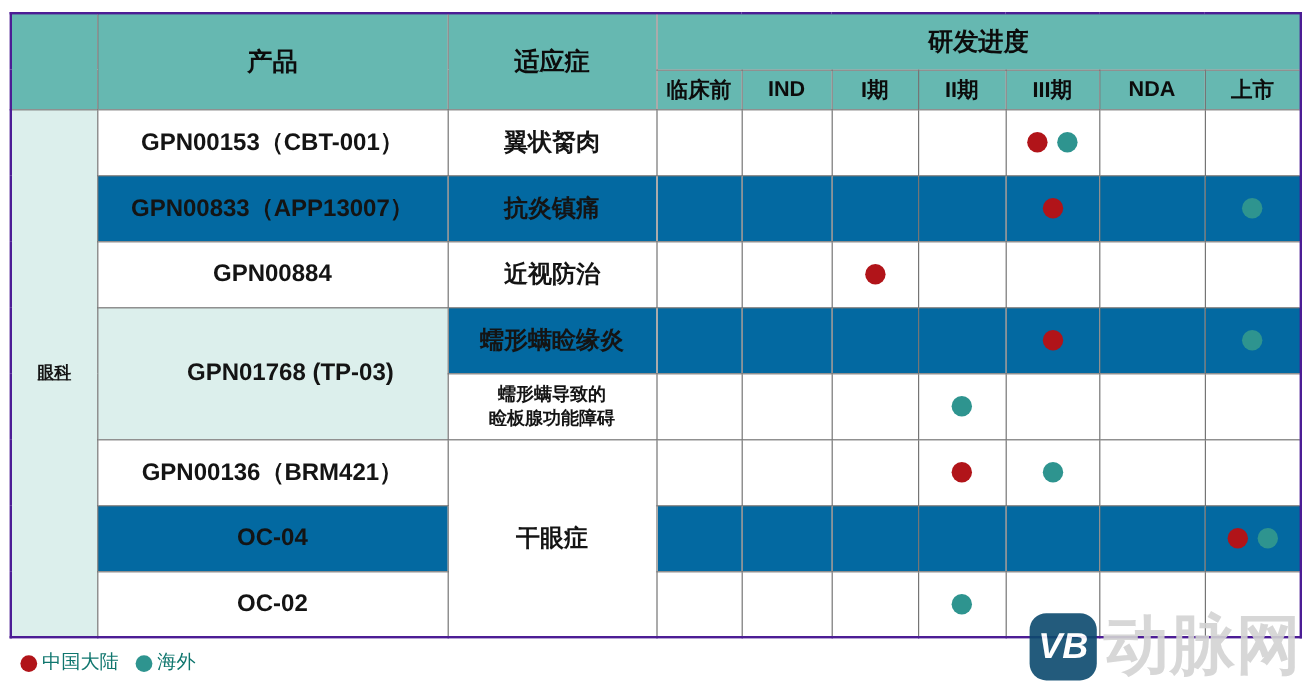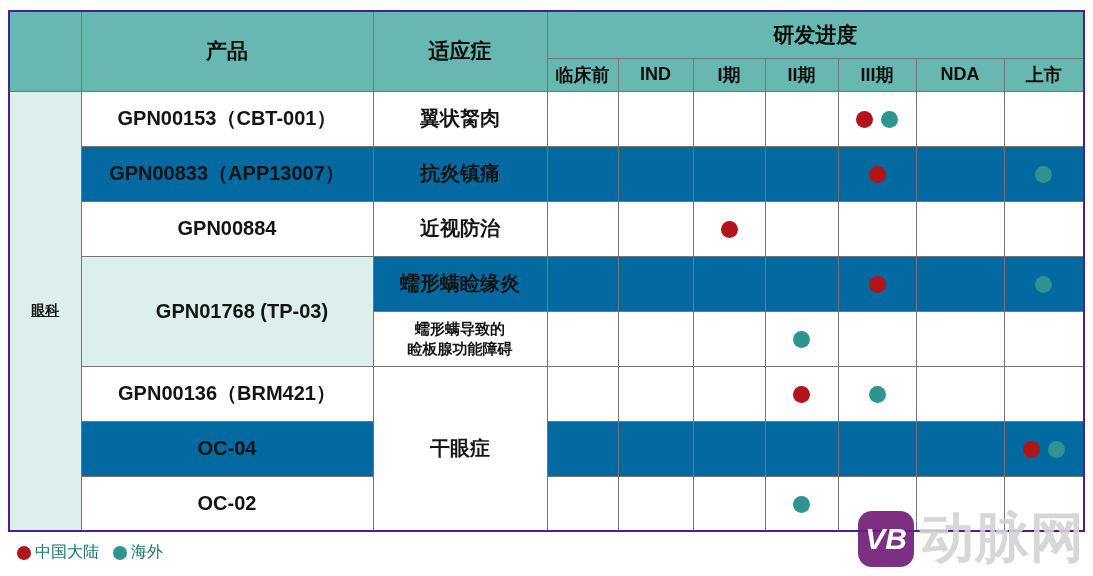--- a/index.html
+++ b/index.html
@@ -36,21 +36,21 @@
     position:absolute;left:17px;top:542px;display:flex;align-items:center;gap:14px;
     font-size:16px;font-weight:normal;color:#0f766e;z-index:1;
   }
   .legend-item{display:flex;align-items:center;}
   .legend-item .dot{width:14px;height:14px;margin:0 4px 0 0;}
   .watermark{
     position:absolute;left:858px;top:502px;display:flex;align-items:center;
     z-index:3;opacity:0.9;
   }
   .wm-badge{
-    width:56px;height:56px;border-radius:14px;background:#701a75;color:#ffffff;
+    width:56px;height:56px;border-radius:14px;background:#0c4a6e;color:#ffffff;
     display:flex;align-items:center;justify-content:center;
     font-size:30px;font-weight:bold;font-style:italic;flex:0 0 auto;
   }
   .wm-text{
     font-size:54px;font-weight:bold;color:#d3d3d3;letter-spacing:1px;margin-left:6px;
     white-space:nowrap;
     text-align:center;
   }
 </style>
 </head>

